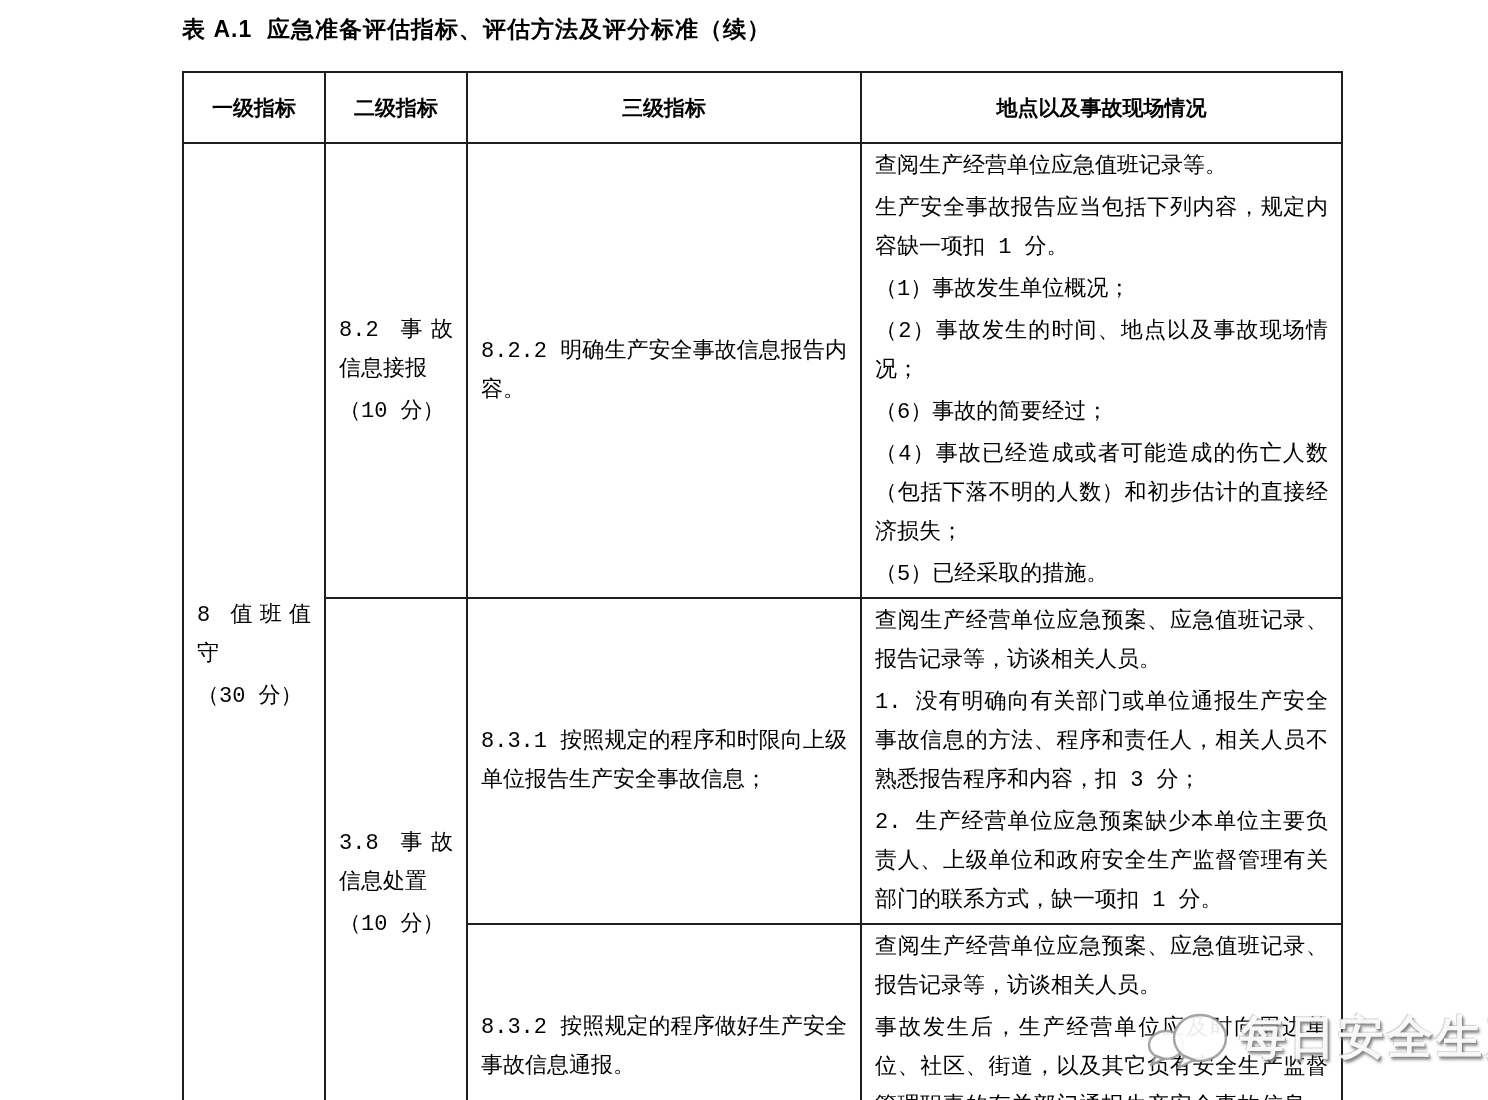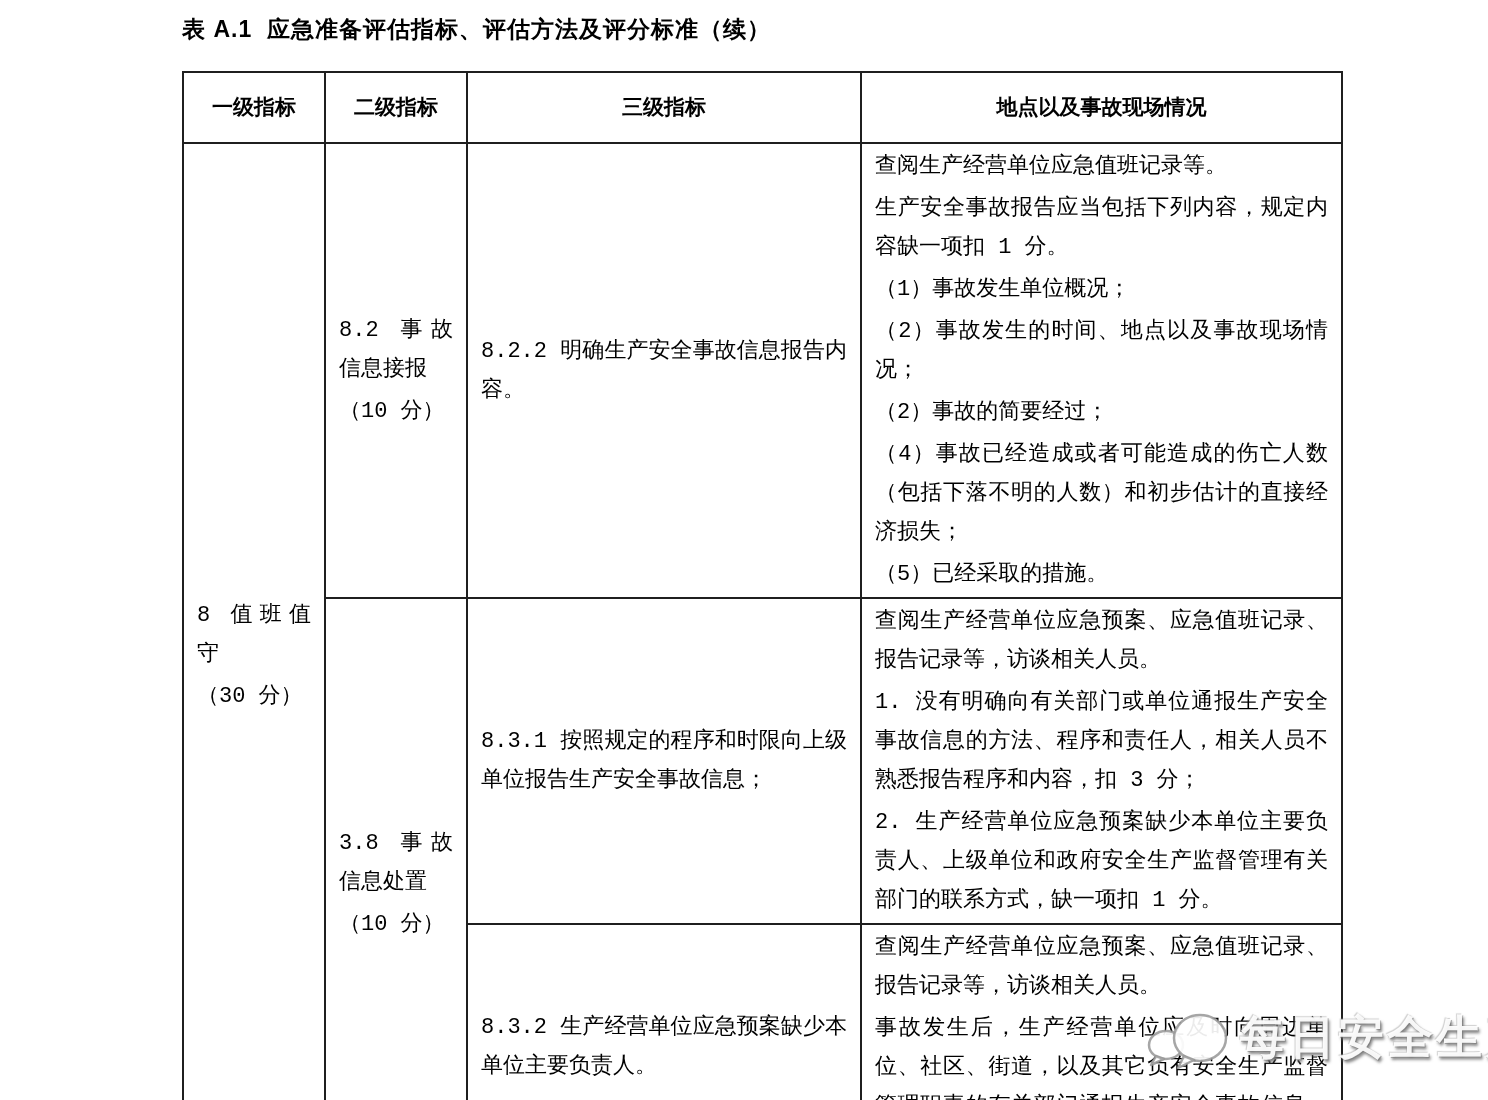--- a/index.html
+++ b/index.html
@@ -36,21 +36,21 @@
     border:2px solid #1f1f1f;
     background:#fff;
     vertical-align:middle;
     font-size:22px;
     line-height:39px;
     padding:0 10px;
     overflow:hidden;
   }
   table.eval thead th{
     height:69px;
-    font-family:Liberation Serif, serif;
+    font-family:Liberation Sans, sans-serif;
     font-weight:bold;
     font-size:21px;
     text-align:center;
     padding:0 4px;
   }
   td.method{
     vertical-align:top;
     padding:3px 10px 0 10px;
   }
   td p{margin:3px;text-align:justify;font-family:Liberation Mono, monospace;}
@@ -110,42 +110,42 @@
         <p>（10 分）</p>
       </td>
       <td>
         <p>8.2.2 明确生产安全事故信息报告内容。</p>
       </td>
       <td class="method">
         <p>查阅生产经营单位应急值班记录等。</p>
         <p>生产安全事故报告应当包括下列内容，规定内容缺一项扣 1 分。</p>
         <p>（1）事故发生单位概况；</p>
         <p>（2）事故发生的时间、地点以及事故现场情况；</p>
-        <p>（2）事故的简要经过；</p>
+        <p>（6）事故的简要经过；</p>
         <p>（4）事故已经造成或者可能造成的伤亡人数（包括下落不明的人数）和初步估计的直接经济损失；</p>
         <p>（5）已经采取的措施。</p>
       </td>
     </tr>
     <tr class="r2">
       <td class="lvl2" rowspan="2">
         <p>3.8 事故信息处置</p>
         <p>（10 分）</p>
       </td>
       <td>
         <p>8.3.1 按照规定的程序和时限向上级单位报告生产安全事故信息；</p>
       </td>
       <td class="method">
         <p>查阅生产经营单位应急预案、应急值班记录、报告记录等，访谈相关人员。</p>
         <p>1. 没有明确向有关部门或单位通报生产安全事故信息的方法、程序和责任人，相关人员不熟悉报告程序和内容，扣 3 分；</p>
         <p>2. 生产经营单位应急预案缺少本单位主要负责人、上级单位和政府安全生产监督管理有关部门的联系方式，缺一项扣 1 分。</p>
       </td>
     </tr>
     <tr class="r3">
       <td>
-        <p>8.3.2 生产经营单位应急预案缺少本单位主要负责人。</p>
+        <p>8.3.2 按照规定的程序做好生产安全事故信息通报。</p>
       </td>
       <td class="method">
         <p>查阅生产经营单位应急预案、应急值班记录、报告记录等，访谈相关人员。</p>
         <p>事故发生后，生产经营单位应及时向周边单位、社区、街道，以及其它负有安全生产监督管理职责的有关部门通报生产安全事故信息，缺一项扣 1 分。</p>
       </td>
     </tr>
   </tbody>
 </table>
 
 <div class="watermark">

